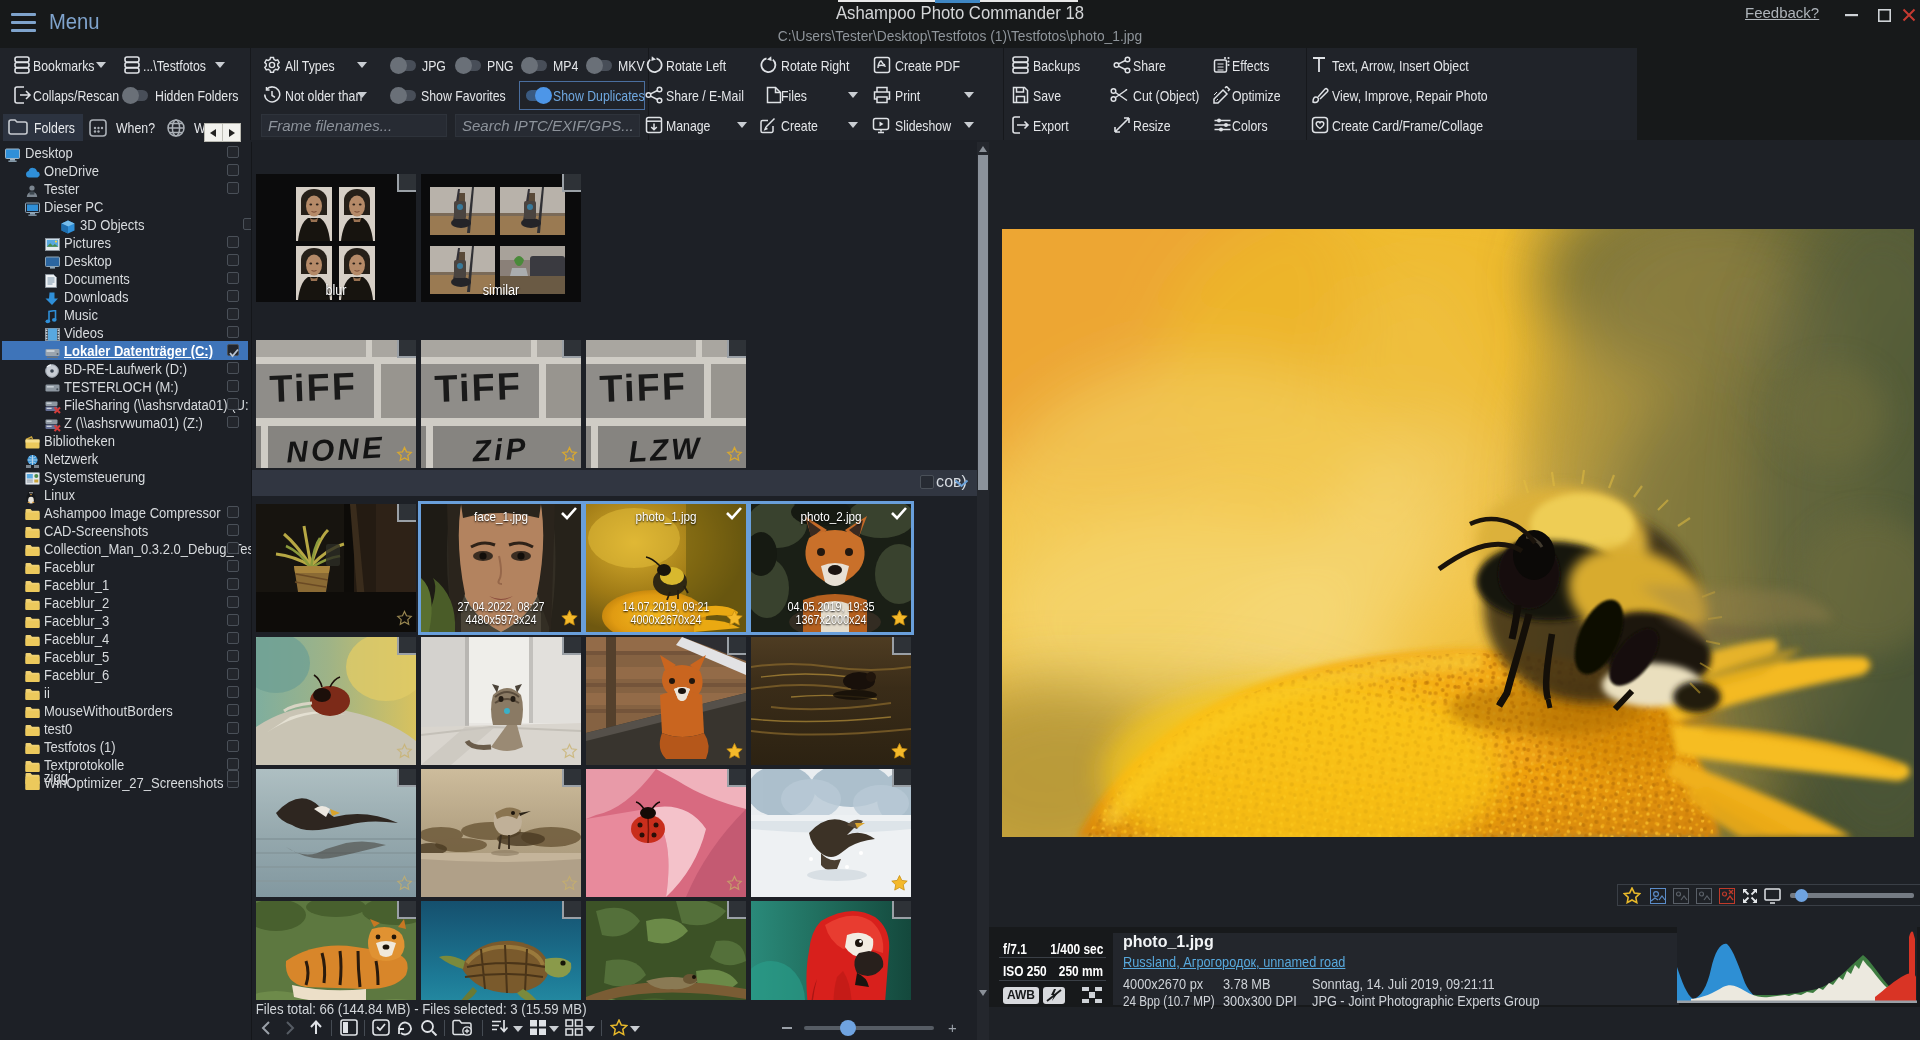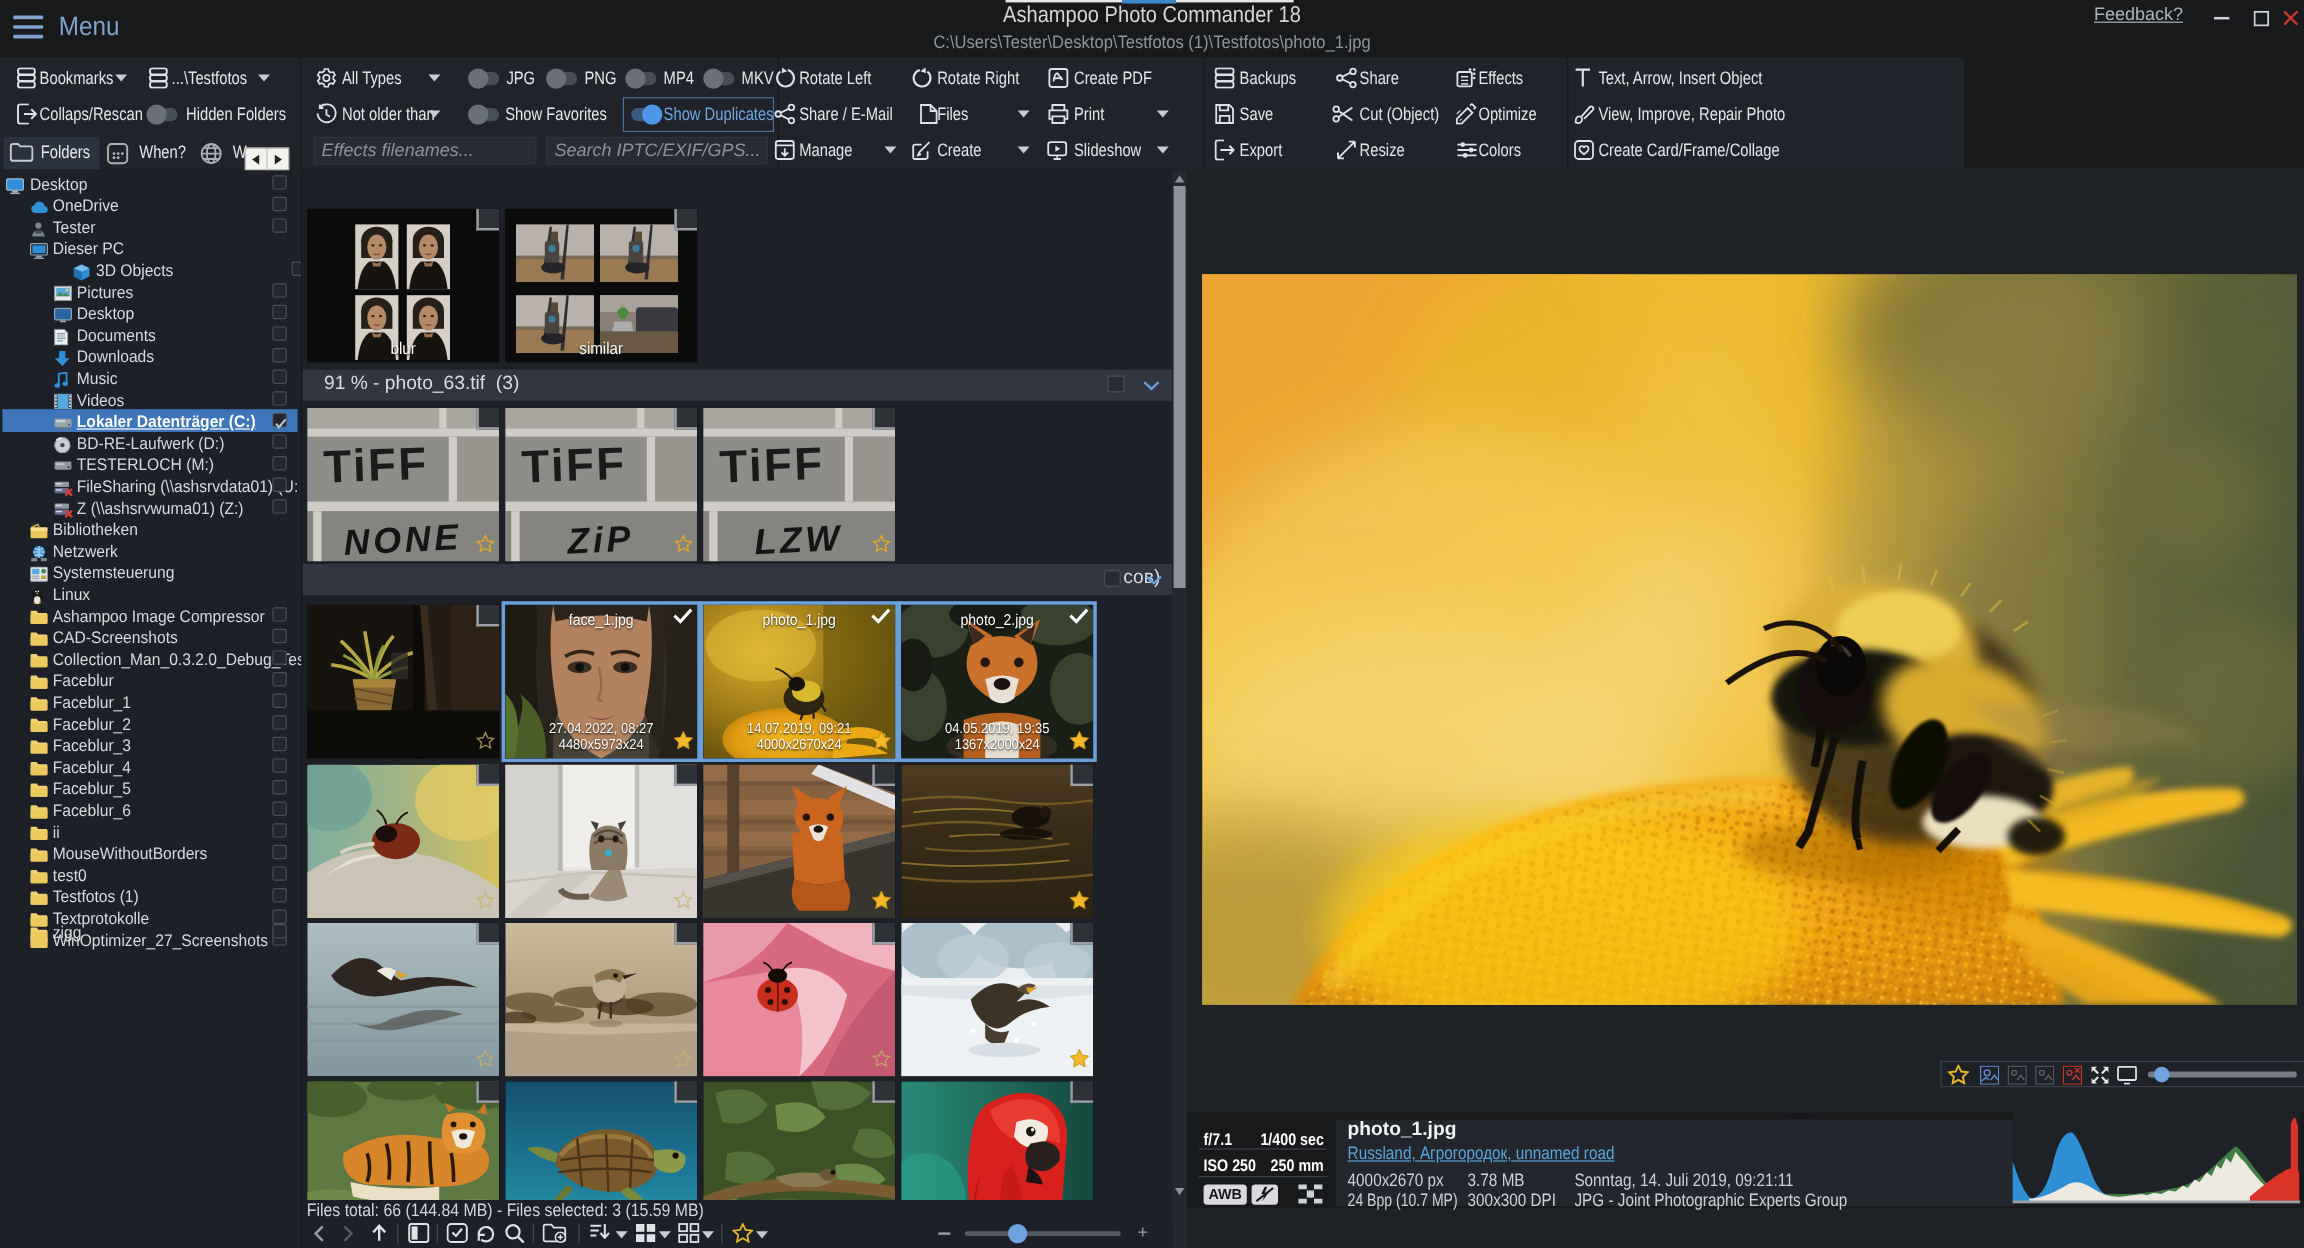--- a/index.html
+++ b/index.html
@@ -188,21 +188,21 @@
     <div class="tgl" style="left:392px; top:42px;">
         <div class="kn"></div>
       </div>
     <div class="tbtxt" style="left:421px; top:39px;">Show Favorites</div>
     <div style="position:absolute; left:519px; top:33px; width:126px; height:29px; border:1px solid #4a6e9e;"></div>
     <div class="tgl on" style="left:526px; top:42px;">
         <div class="kn"></div>
       </div>
     <div class="tbtxt" style="left:553px; top:39px; color:#6fa8e0;">Show Duplicates</div>
 
-    <div class="tbin" style="left:261px; top:66px; width:186px;">Effects filenames...</div>
+    <div class="tbin" style="left:261px; top:66px; width:186px;">Frame filenames...</div>
     <div class="tbin" style="left:455px; top:66px; width:185px;">Search IPTC/EXIF/GPS...</div>
 
     <svg class="ticon" style="left:645px; top:8px;" width="18" height="18" viewBox="0 0 18 18">
         <path d="M5.2 3.6 A7 7 0 1 0 11.5 2.3" fill="none" stroke="#dfe2e6" stroke-width="1.8"></path>
         <path d="M6.8 0.2 L6.4 5.0 L11.0 3.4 Z" fill="#dfe2e6"></path>
       </svg>
     <div class="tbtxt" style="left:666px; top:9px;">Rotate Left</div>
     <svg class="ticon" style="left:760px; top:8px;" width="18" height="18" viewBox="0 0 18 18">
         <path d="M12.8 3.6 A7 7 0 1 1 6.5 2.3" fill="none" stroke="#dfe2e6" stroke-width="1.8"></path>
         <path d="M11.2 0.2 L11.6 5.0 L7.0 3.4 Z" fill="#dfe2e6"></path>
@@ -884,27 +884,20 @@
             <g>
               <rect x="0" y="0" width="65" height="48" fill="#8a8078"></rect>
 <rect x="0" y="0" width="65" height="14" fill="#a8a29a"></rect>
 <rect x="30" y="10" width="35" height="24" rx="3" fill="#3a3a40"></rect>
 <rect x="0" y="30" width="65" height="18" fill="#6a5a44"></rect>
 <path d="M14 14 q5 -8 10 0 q-2 6 -5 6 q-3 0 -5 -6" fill="#4a8a3a"></path>
 <path d="M12 22 l14 0 2 8 -18 0 Z" fill="#b8c0c4" fill-opacity="0.7"></path>
             </g>
           </g>
         </svg><div class="cap" style="bottom:4px;font-size:14px;">similar</div><div style="position:absolute;right:0;top:0;width:19px;height:18px;background:#2e3237;border-left:2px solid #9aa0a6;border-bottom:2px solid #9aa0a6;box-sizing:border-box;"></div></div>
-    <div class="ghead" style="top:166px;">
-        <span style="left:18px;">91 % - photo_63.tif&nbsp;&nbsp;(3)</span>
-        <div class="gcb" style="left:671px;"></div>
-        <svg style="position:absolute;left:700px;top:9px;" width="15" height="9" viewBox="0 0 15 9">
-          <path d="M1.5 1.5 L7.5 7 L13.5 1.5" stroke="#6aa0d8" stroke-width="2" fill="none"></path>
-        </svg>
-      </div>
     <div class="tile" style="left:4px;top:198px;height:128px;"><svg width="160" height="128" viewBox="0 0 160 128">
 <rect width="160" height="128" fill="#8f8d89"></rect>
 <rect x="0" y="0" width="160" height="17" fill="#a9a6a0"></rect>
 <rect x="0" y="17" width="160" height="7" fill="#cfccc5"></rect>
 <rect x="0" y="24" width="160" height="54" fill="#8f8d89"></rect>
 <rect x="110" y="0" width="6" height="17" fill="#cfccc5"></rect>
 <rect x="118" y="24" width="7" height="54" fill="#cfccc5"></rect>
 <rect x="125" y="24" width="35" height="54" fill="#98958f"></rect>
 <rect x="0" y="78" width="160" height="8" fill="#cfccc5"></rect>
 <rect x="0" y="86" width="160" height="42" fill="#868480"></rect>

